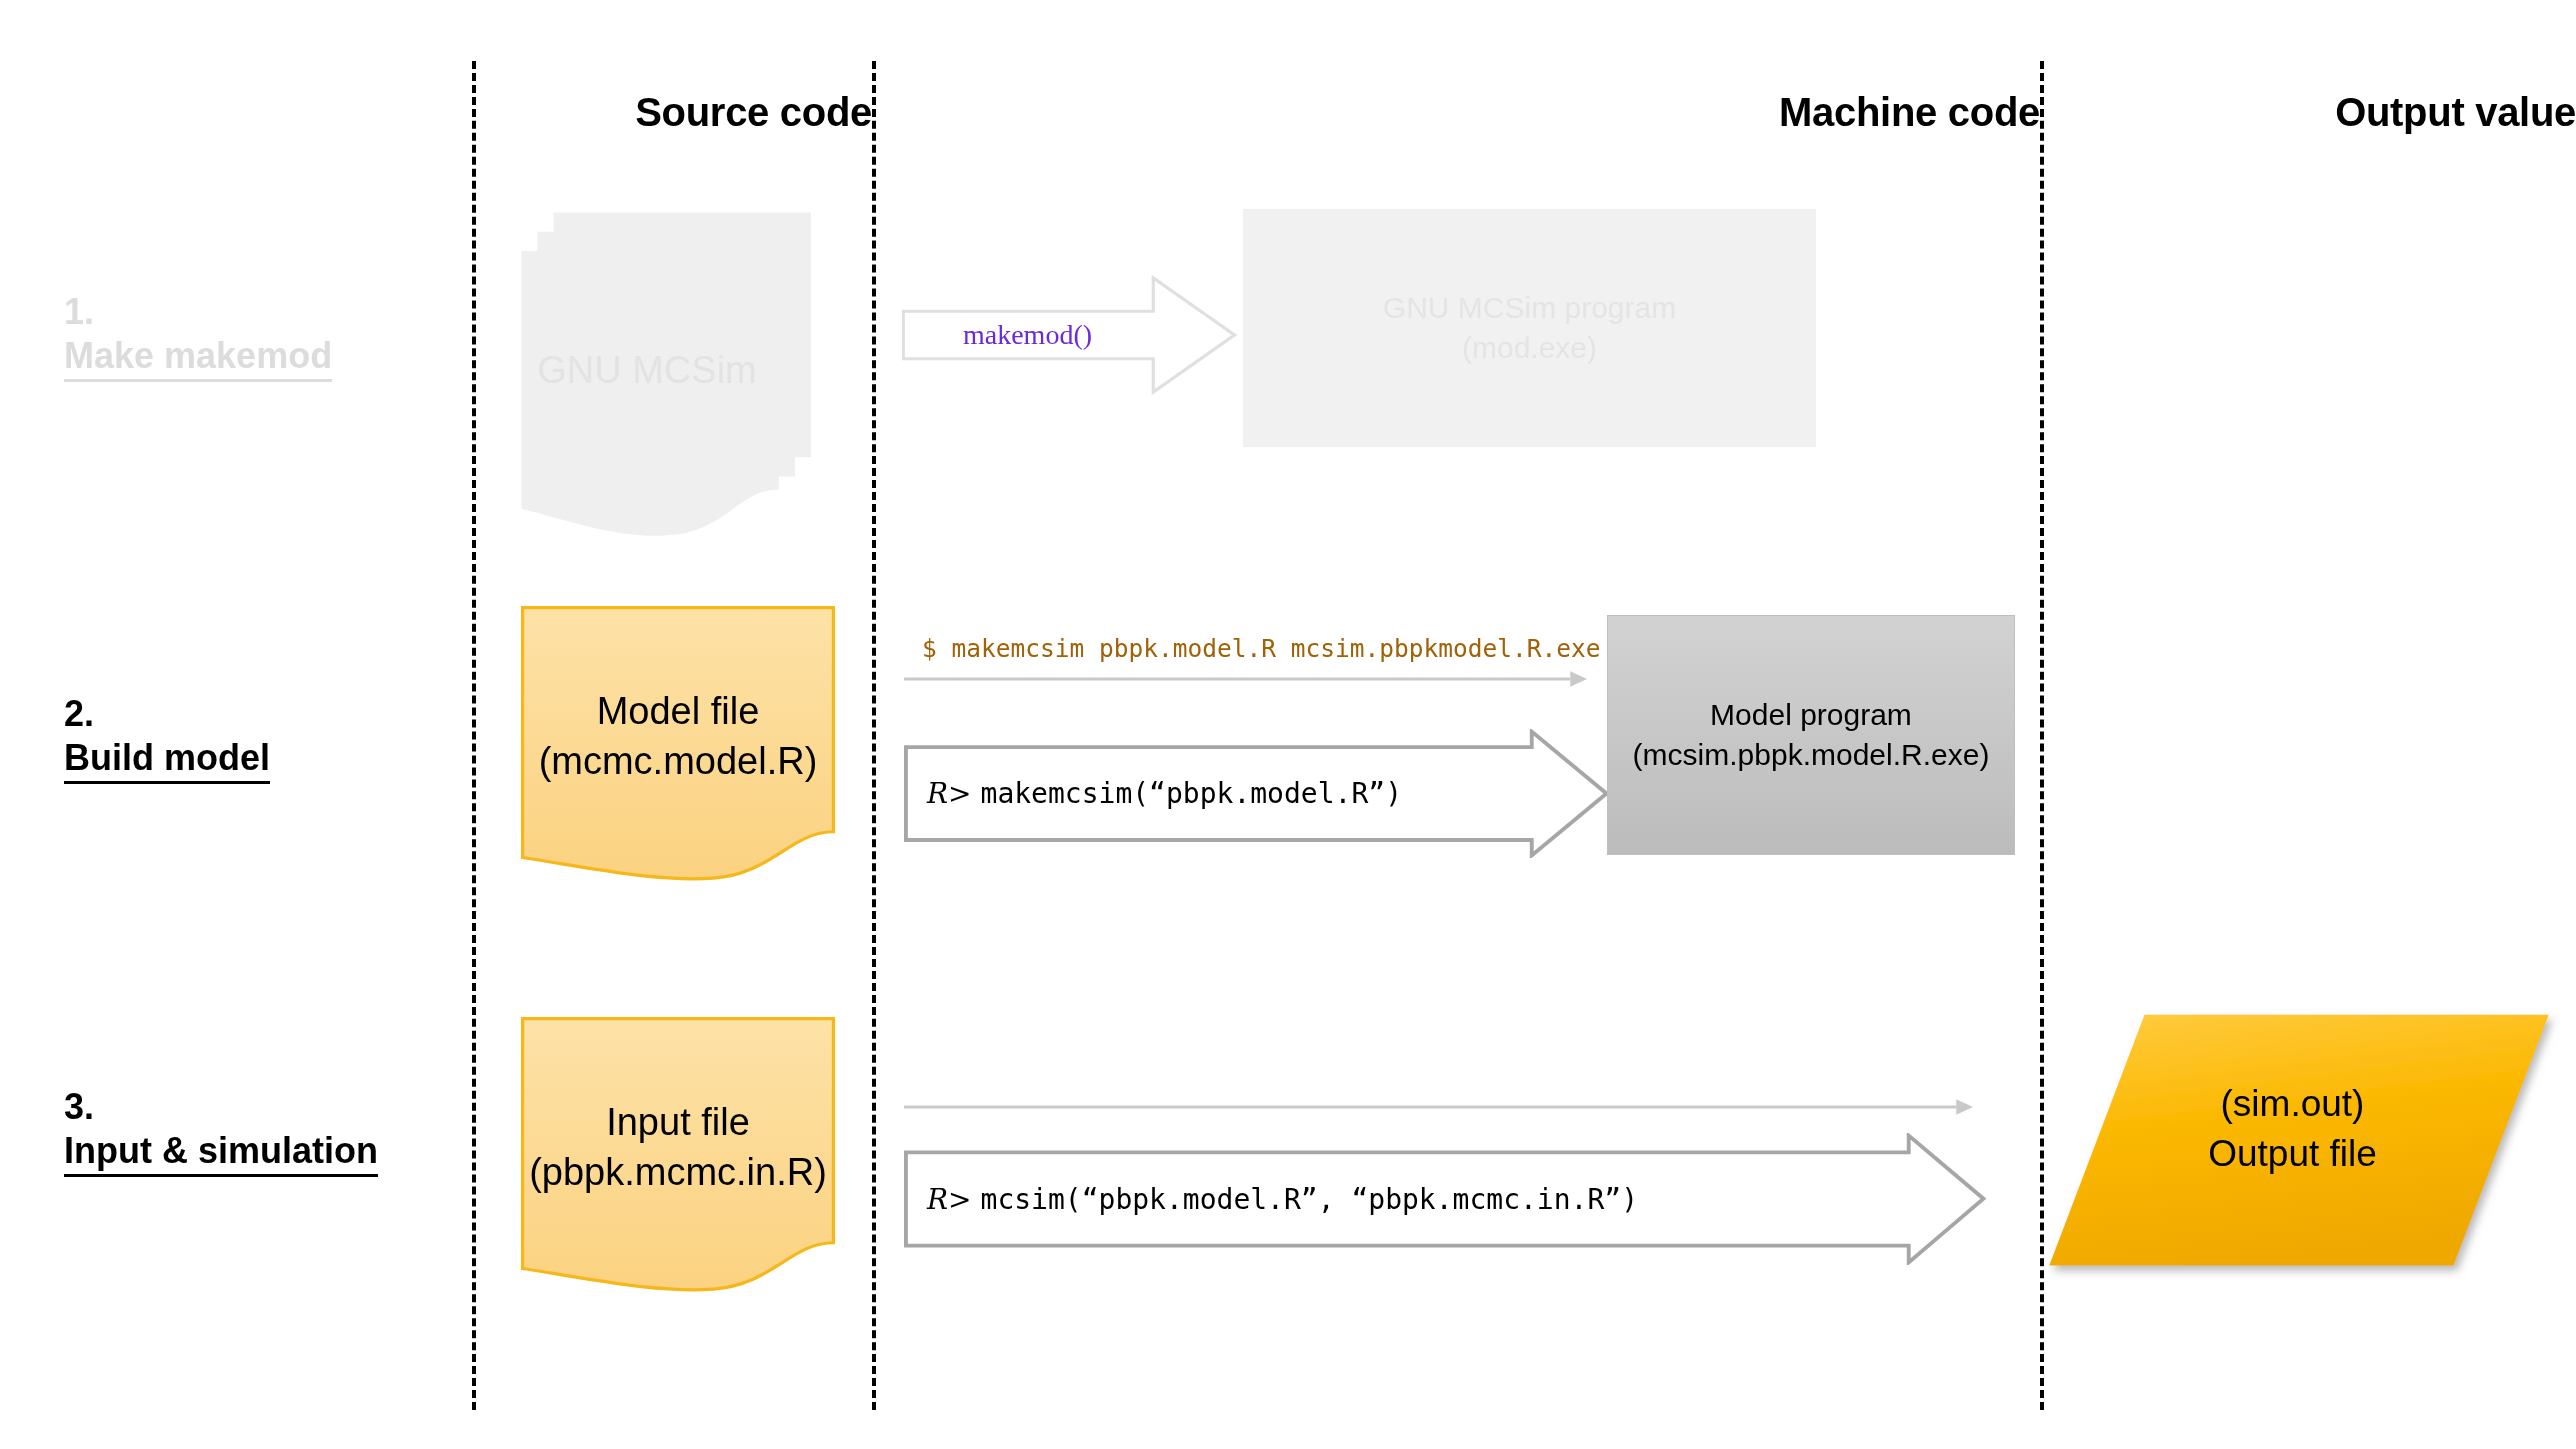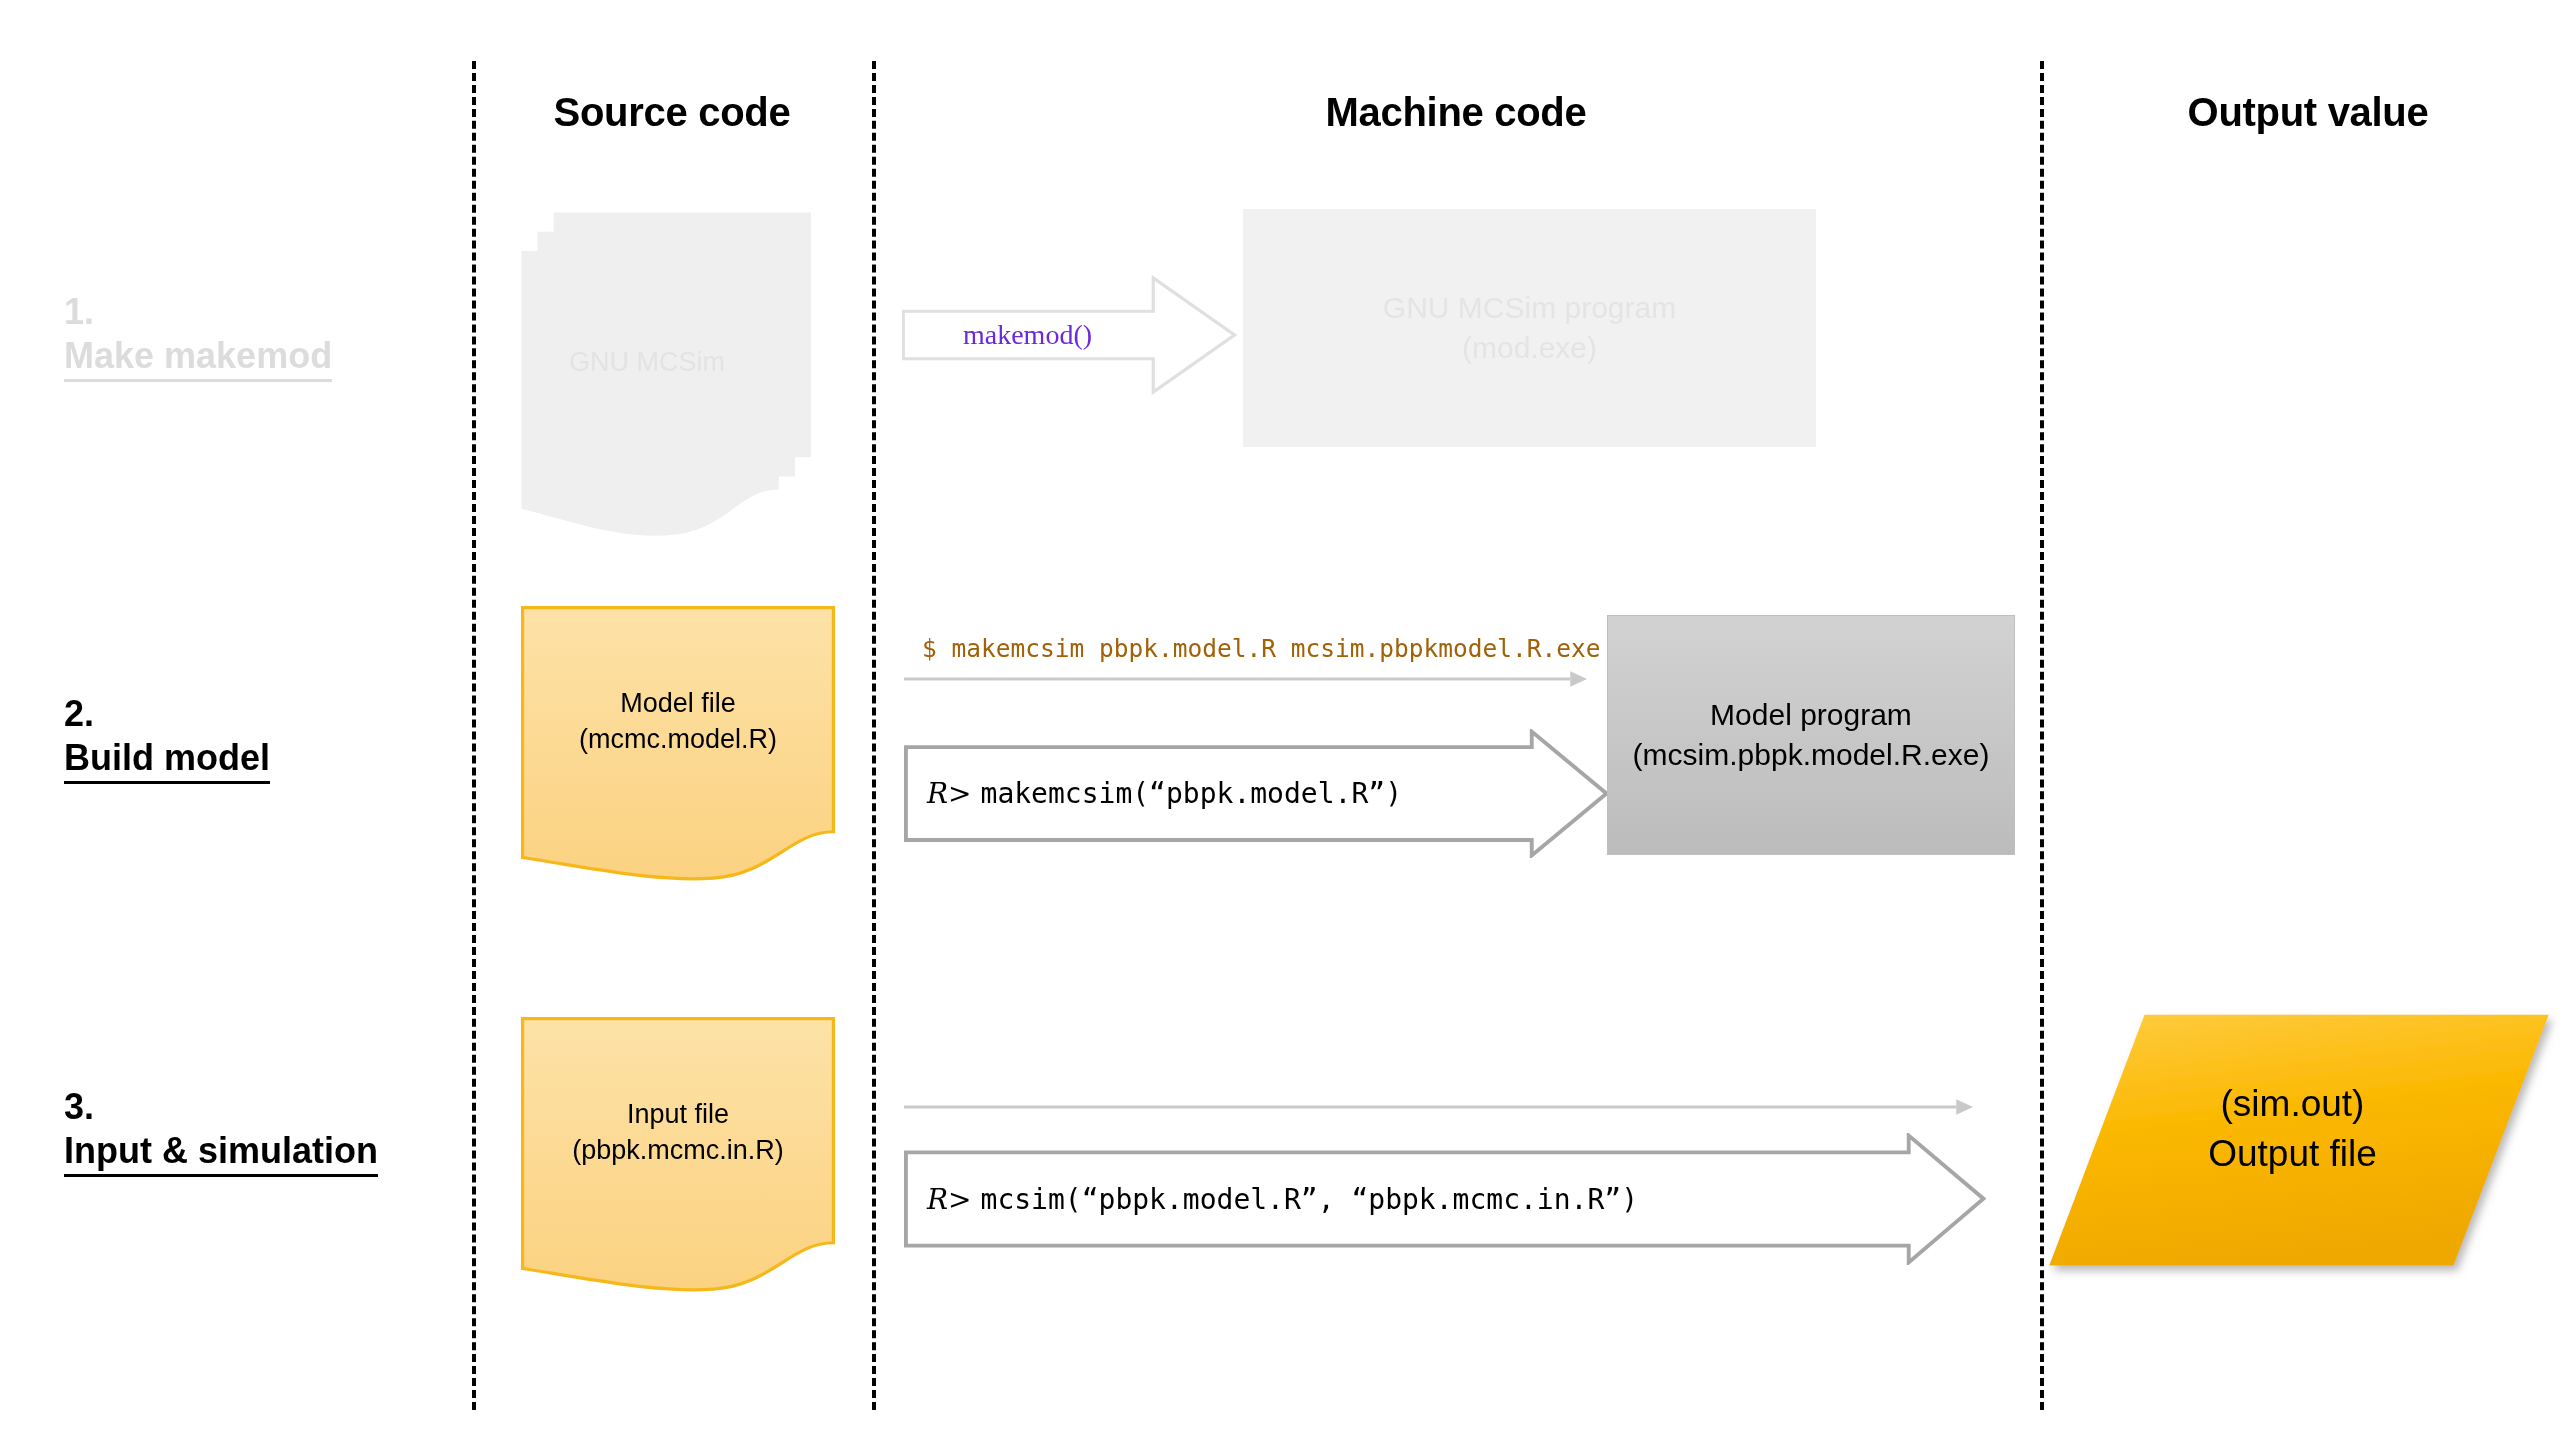--- a/index.html
+++ b/index.html
@@ -15,21 +15,21 @@
   .divider{
     position:absolute;
     top:61px;height:1349px;
     width:0;
     border-left:4.5px dashed #000000;
   }
 
   
   .col-head{
     position:absolute;
-    text-align:center;
+    text-align:right;
     font-weight:bold;
     font-size:40px;
     color:#000000;
     letter-spacing:-0.3px;
     white-space:nowrap;
   }
 
   
   .stage-label{
     position:absolute;
@@ -45,21 +45,21 @@
     padding-bottom:1.3px;
   }
   .stage-label.faded{color:#dcdcdc;}
 
   
   .doc-shape{position:absolute;}
   .doc-shape svg{display:block;width:100%;height:100%;overflow:visible;}
   .doc-text{
     position:absolute;left:0;right:0;
     text-align:center;
-    font-size:27px;
+    font-size:38px;
     color:#000000;
     line-height:1.32;
     pointer-events:none;
   }
   .doc-text.faded{color:#e3e3e3;}
 
   
   .mbox{
     position:absolute;
     display:flex;align-items:center;justify-content:center;

